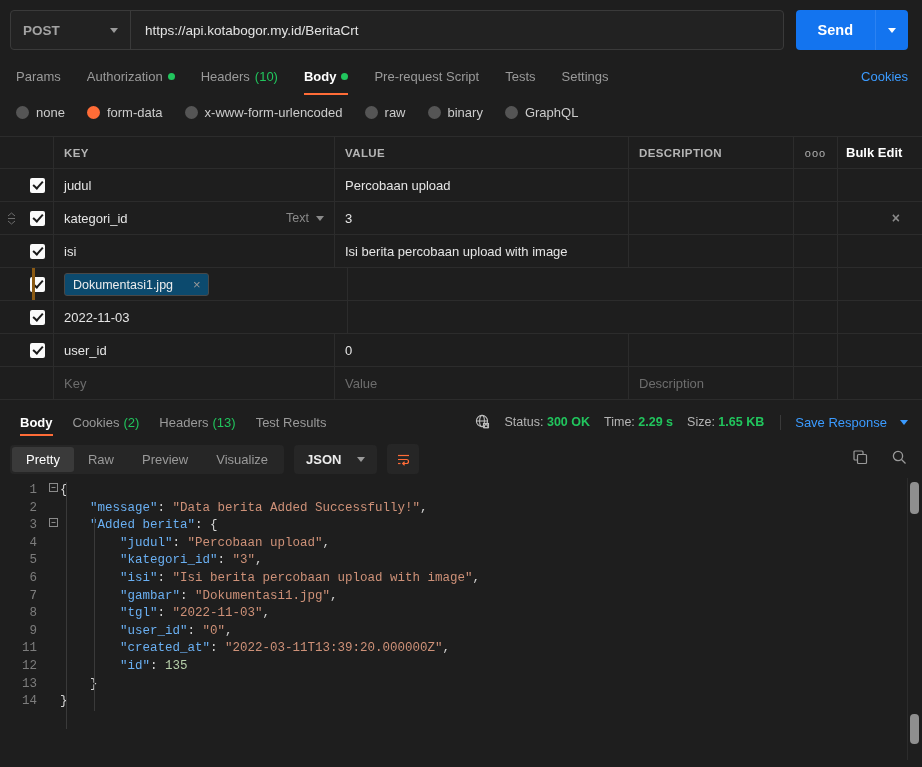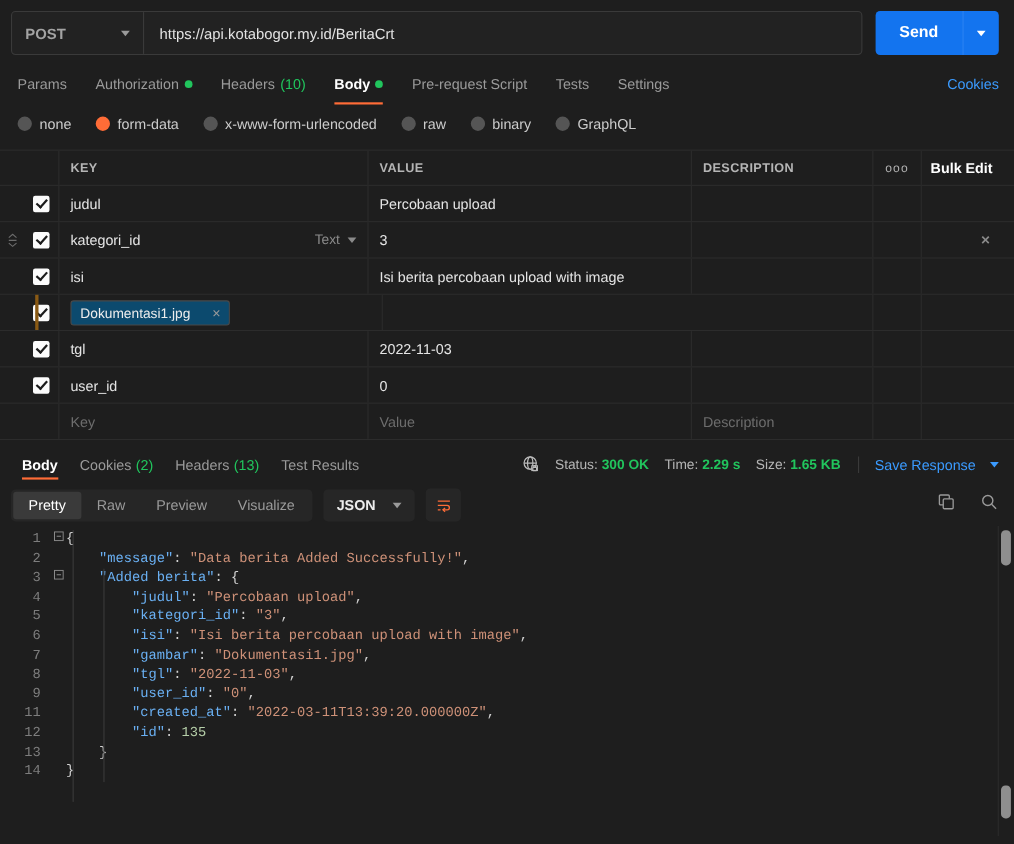--- a/index.html
+++ b/index.html
@@ -462,23 +462,20 @@
           </span>
         </div>
         <div class="c-desc"></div>
         <div class="c-more"></div>
         <div class="c-bulk"></div>
       </div>
       <div class="kv-row">
         <div class="c-drag"></div>
         <div class="c-check">
           <div class="cbx"></div>
-        </div>
-        <div class="c-key">
-          <span class="ktext">tgl</span>
         </div>
         <div class="c-val">
           <span>2022-11-03</span>
         </div>
         <div class="c-desc"></div>
         <div class="c-more"></div>
         <div class="c-bulk"></div>
       </div>
       <div class="kv-row">
         <div class="c-drag"></div>

